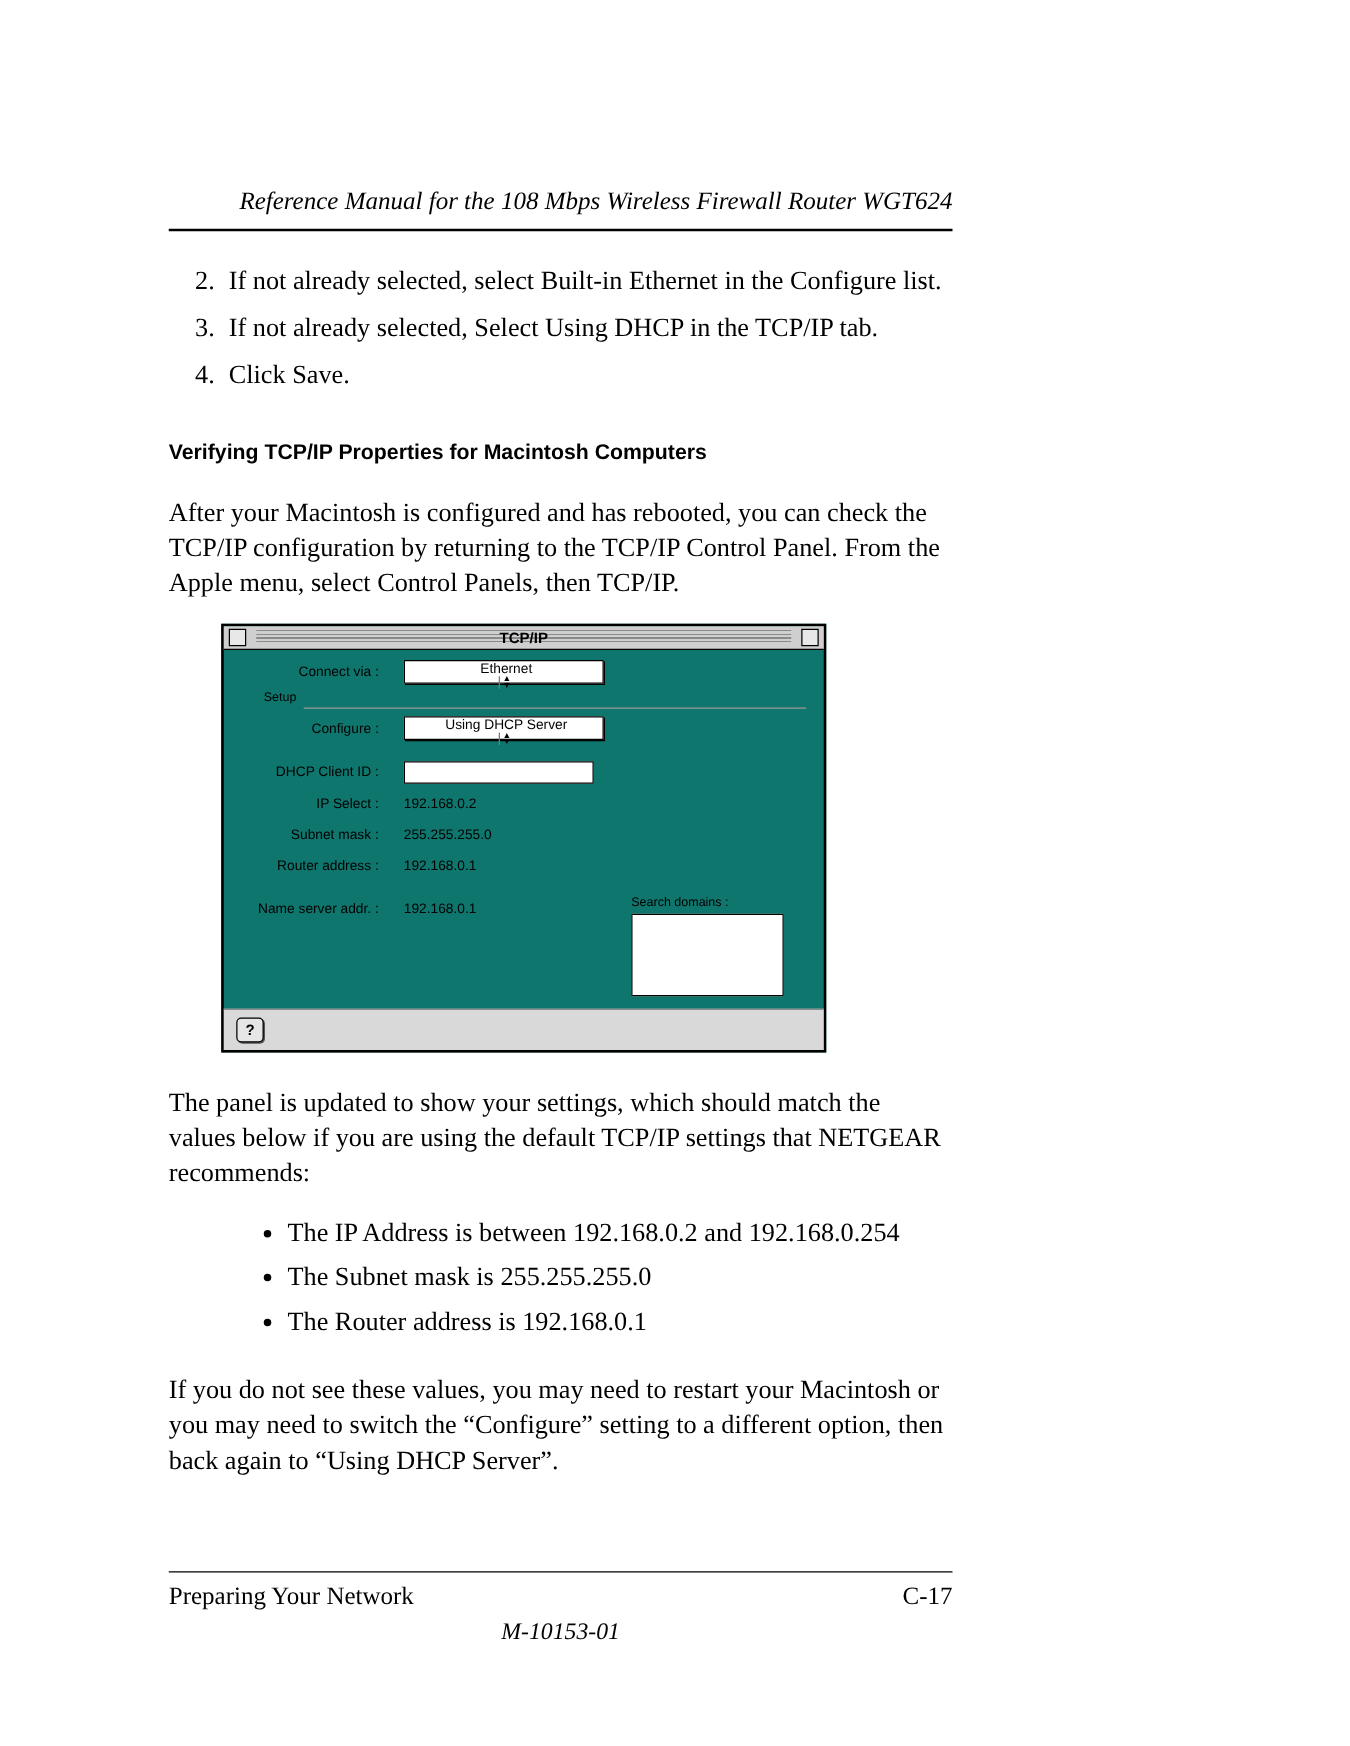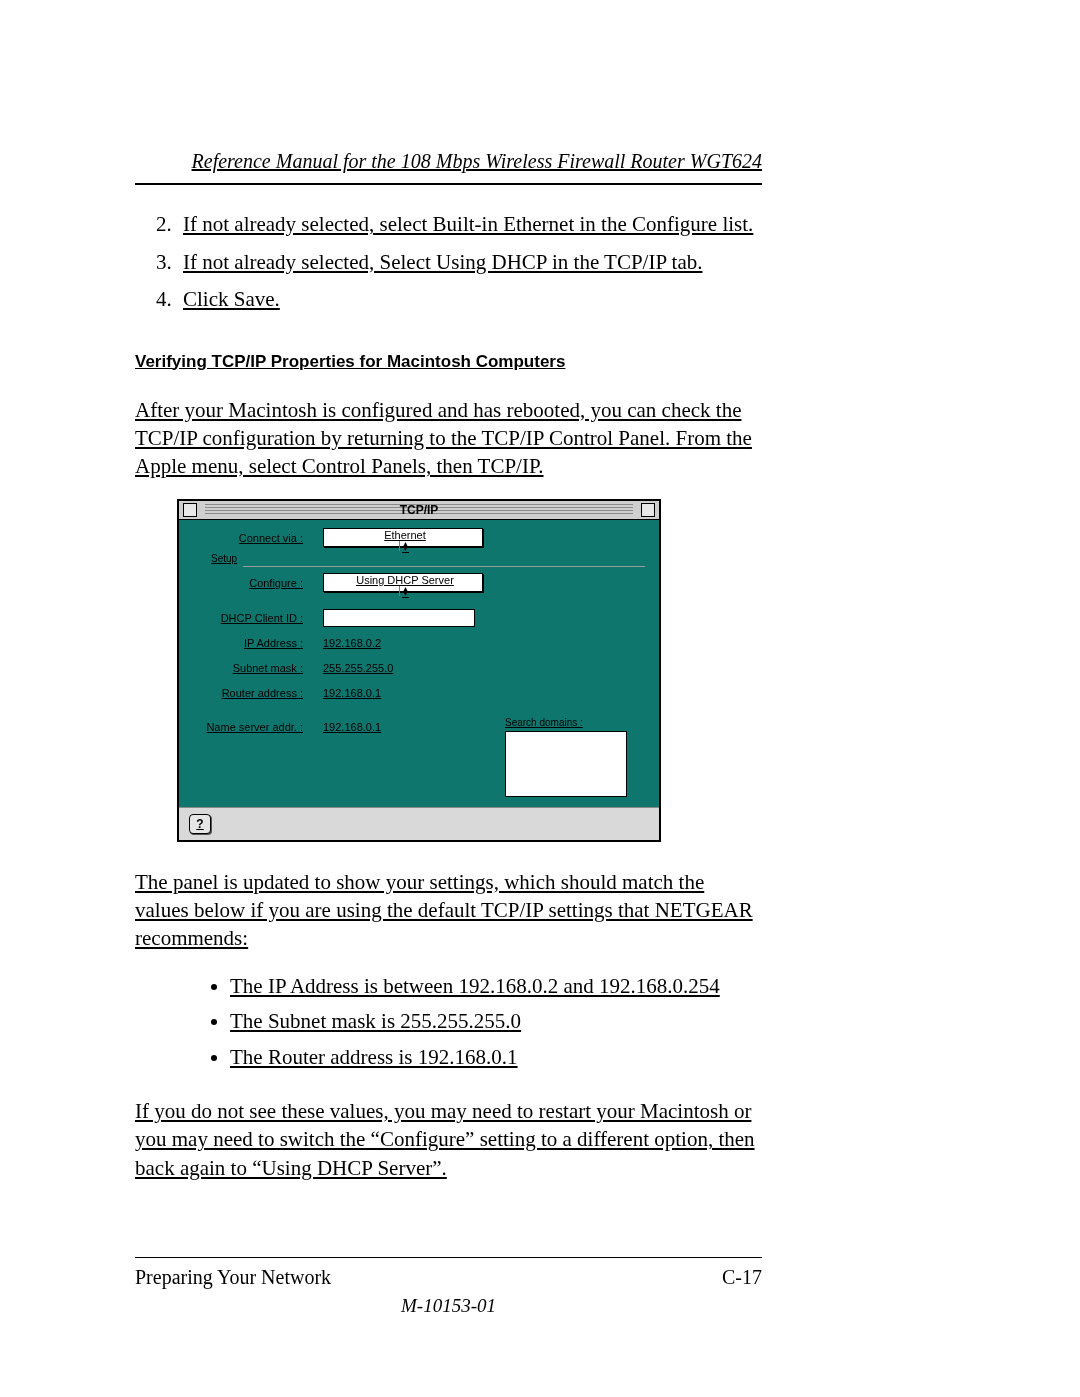--- a/index.html
+++ b/index.html
@@ -8,21 +8,20 @@
     background: #fff;
     font-family: "Times New Roman", Times, serif;
     color: #000;
   }
   .page {
     width: 892px;
     height: 1397px;
     position: relative;
     box-sizing: border-box;
     padding: 150px 130px 0 135px;
-    text-decoration: underline;
   }
   .running-header {
     font-style: italic;
     font-size: 20px;
     text-align: right;
     padding-bottom: 6px;
   }
   .hr-thick {
     border: none;
     border-top: 2px solid #000;
@@ -272,21 +271,21 @@
       </div>
 
       <div style="height:10px"></div>
 
       <div class="tcpip-row">
         <div class="tcpip-label">DHCP Client ID :</div>
         <div class="tcpip-input"></div>
       </div>
 
       <div class="tcpip-row">
-        <div class="tcpip-label">IP Address :</div>
+        <div class="tcpip-label">IP Select :</div>
         <div class="tcpip-value">192.168.0.2</div>
       </div>
 
       <div class="tcpip-row">
         <div class="tcpip-label">Subnet mask :</div>
         <div class="tcpip-value">255.255.255.0</div>
       </div>
 
       <div class="tcpip-row">
         <div class="tcpip-label">Router address :</div>

